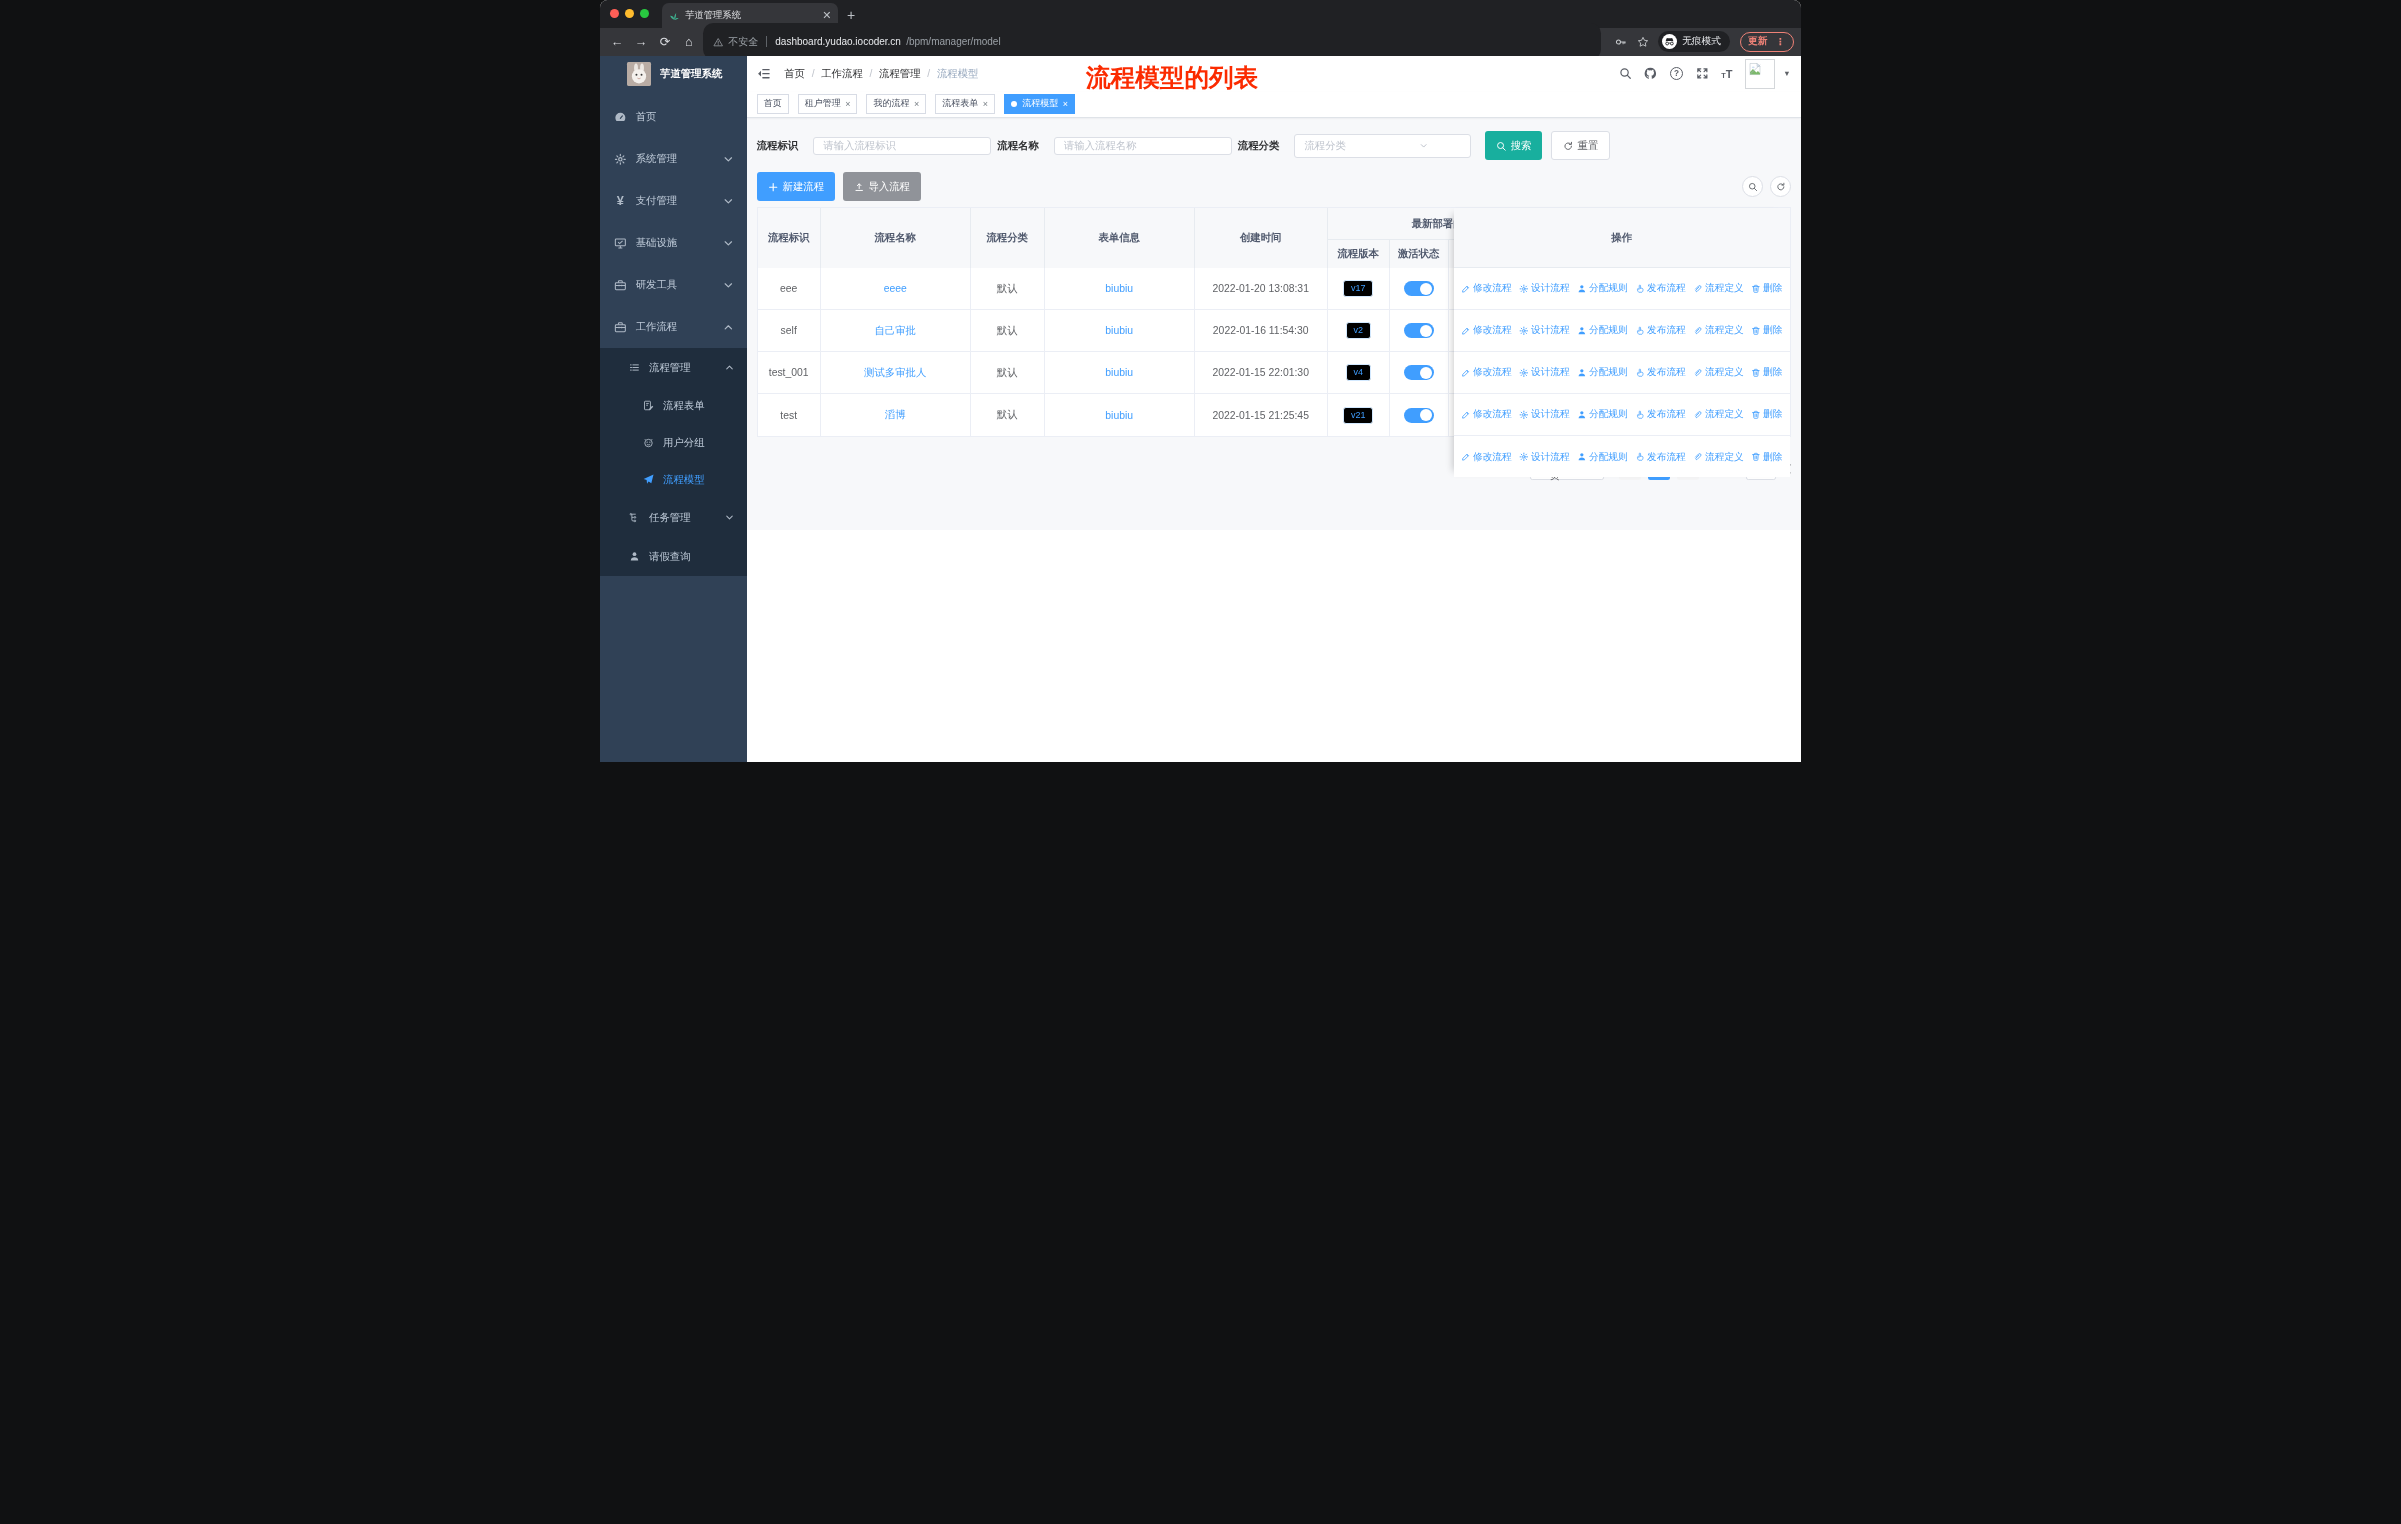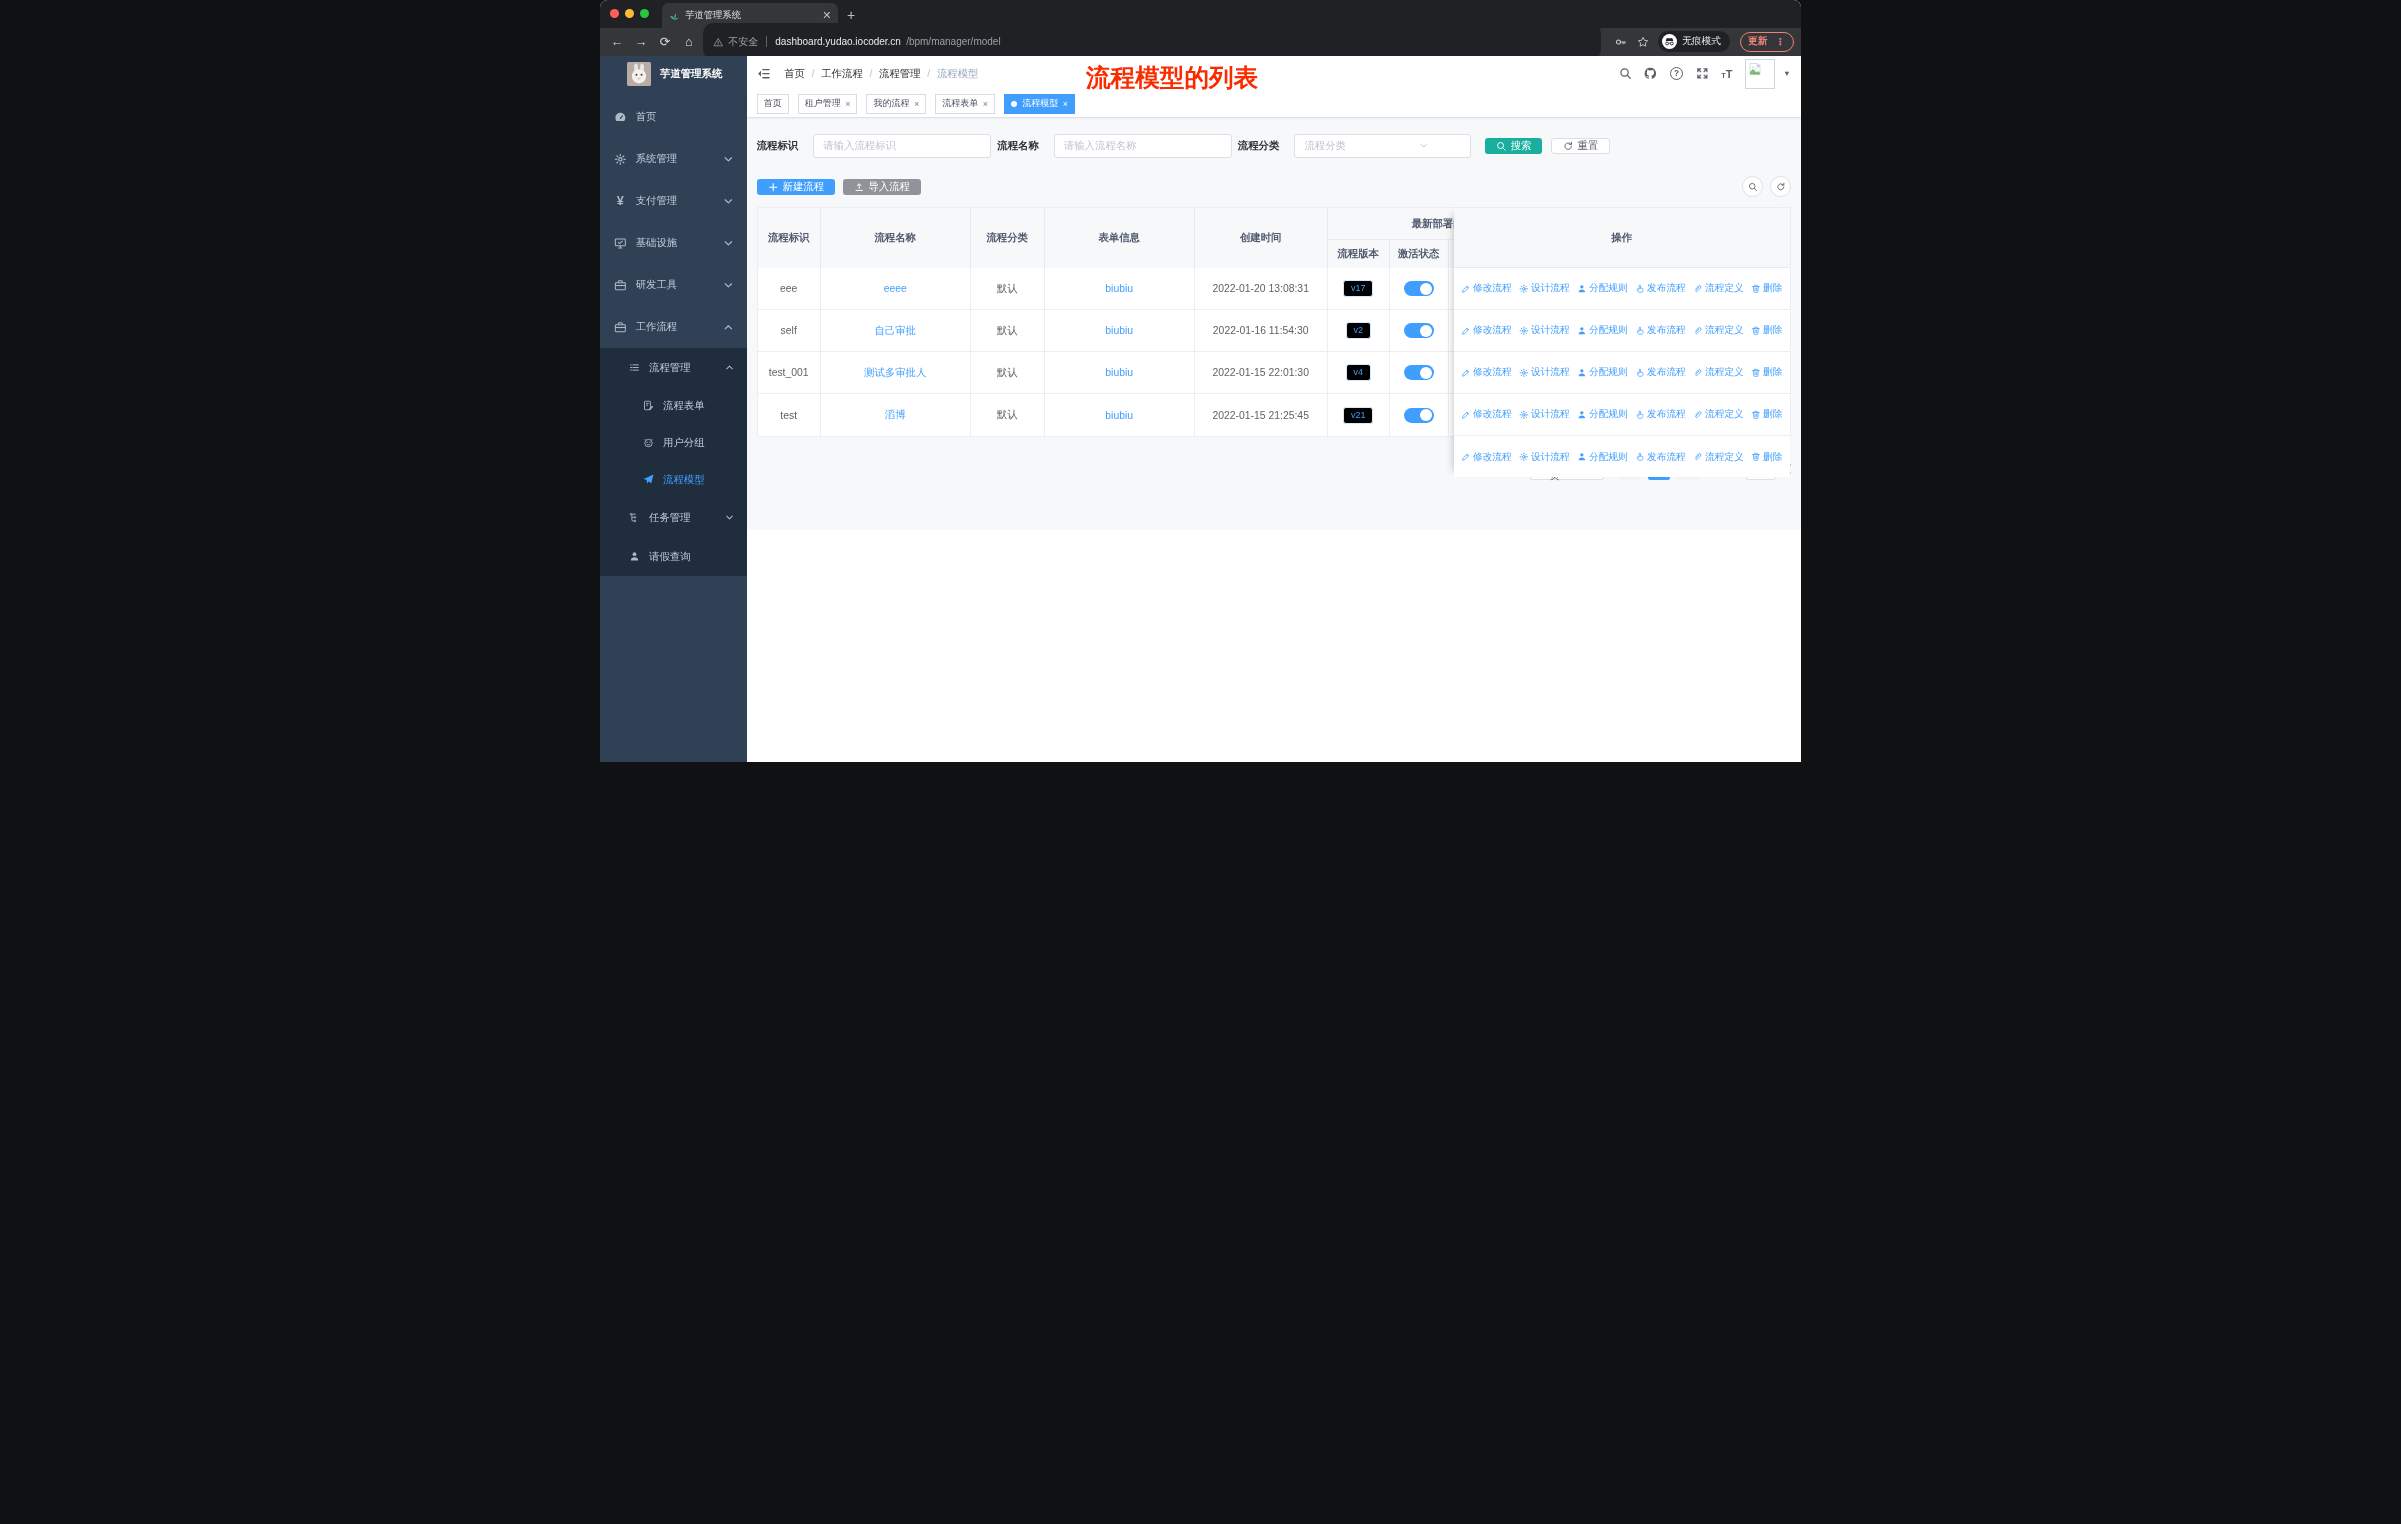--- a/index.html
+++ b/index.html
@@ -85,28 +85,28 @@
   .tag.active .x { color:#fff; }
   .tag.active::before { content:''; width:6px; height:6px; border-radius:50%; background:#fff; margin-right:0.7px;}
 
   .content-zone { height:412px; background:#f7f8fa; padding:16.4px 9.7px 0; flex:none; }
   .below-zone { flex:1; background:#fff; }
 
   
   .filter-row { display:flex; align-items:center; height:24px; margin-bottom:17px; }
   .f-label { font-size:10.4px; font-weight:700; color:#303133; margin-right:15px; white-space:nowrap;}
   .f-item { display:flex; align-items:center; margin-right:6px; }
-  .f-input { width:178px; height:24px; border:0.7px solid #dcdfe6; border-radius:3px; background:#fff;
+  .f-input { width:178px; height:18px; border:0.7px solid #dcdfe6; border-radius:3px; background:#fff;
              padding:0 9px; font-size:10.4px; color:#606266; outline:none; font-family:inherit;}
   .f-input::placeholder { color:#bfc4cd; }
   .f-select { width:177px; height:24px; border:0.7px solid #dcdfe6; border-radius:3px; background:#fff;
               display:flex; align-items:center; padding:0 7.4px 0 9px; font-size:10.4px; color:#bfc4cd; cursor:pointer;}
   .f-select span { flex:1; }
   .f-select .icon { width:9.7px; height:9.7px; color:#b6bcc6; }
-  .btn { height:16px; border-radius:3px; border:none; display:inline-flex; align-items:center; justify-content:center;
+  .btn { height:29px; border-radius:3px; border:none; display:inline-flex; align-items:center; justify-content:center;
          gap:4.5px; font-size:10.4px; padding:0 11px; cursor:pointer; font-family:inherit; white-space:nowrap;}
   .btn .icon { width:10.4px; height:10.4px; }
   .btn-search { background:var(--teal,#18AF9E); color:#fff; margin-left:7.4px;}
   .btn-reset { background:#fff; color:#606266; border:0.7px solid #dcdfe6; margin-left:8.2px;}
   .btn-primary { background:var(--accent,#409EFF); color:#fff; }
   .btn-info { background:#909399; color:#fff; margin-left:7.4px;}
 
   .toolbar-row { display:flex; align-items:center; margin-bottom:8.2px; height:24px;}
   .circ { width:21px; height:21px; border-radius:50%; border:0.7px solid #dcdfe6; background:#fff; color:#5f6368;
           display:flex; align-items:center; justify-content:center; }

